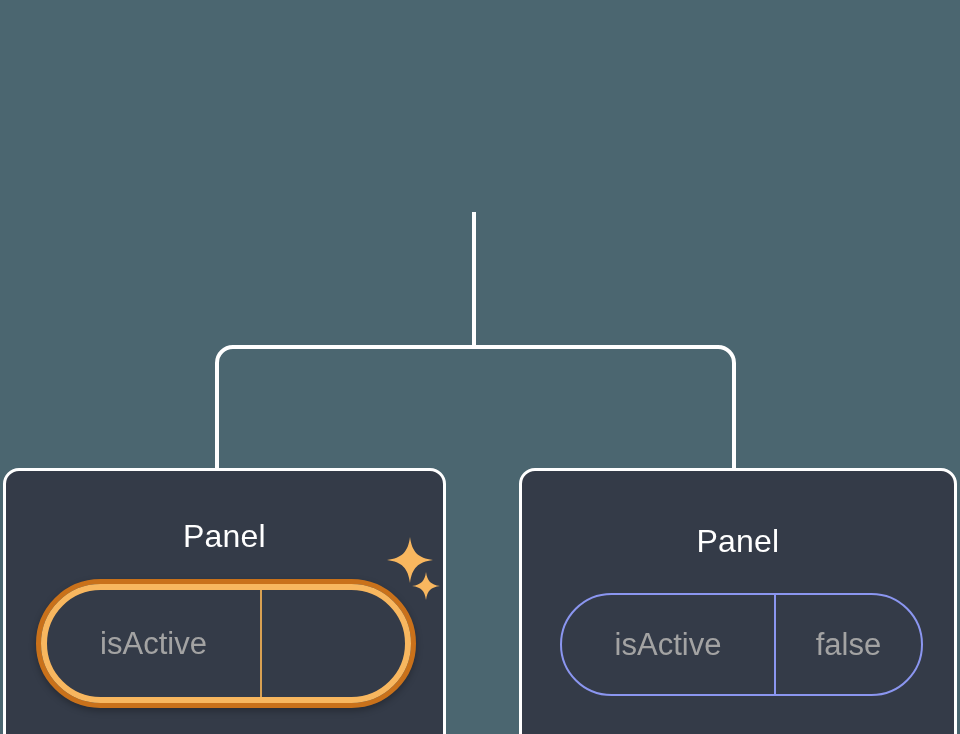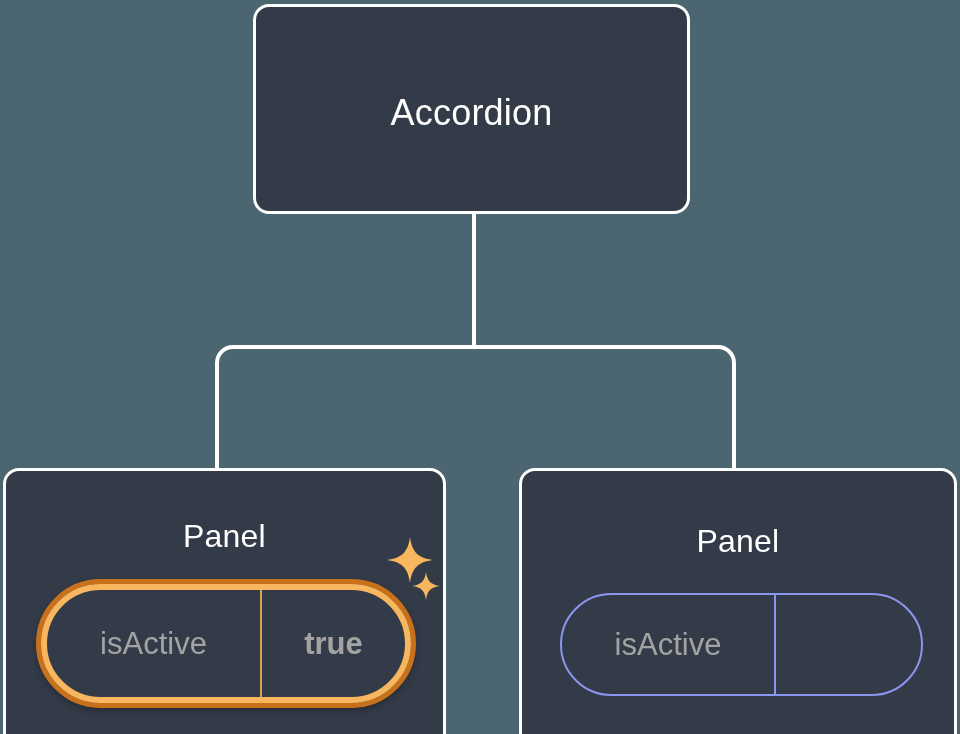--- a/index.html
+++ b/index.html
@@ -173,43 +173,40 @@
 <div id="stage">
 
   <svg class="edges" viewBox="0 0 960 734" width="960" height="734" aria-hidden="true">
     <g fill="none" stroke="#ffffff" stroke-width="4" stroke-linecap="butt">
       <path d="M 474 212 L 474 347"></path>
       <path d="M 474 347 L 233 347 A 16 16 0 0 0 217 363 L 217 470"></path>
       <path d="M 474 347 L 718 347 A 16 16 0 0 1 734 363 L 734 470"></path>
     </g>
   </svg>
 
-  <div class="node node-root">
-    <div class="node-title">Accordion</div>
-  </div>
 
   <div class="node node-panel-left">
     <div class="node-title">Panel</div>
 
     <div class="pill pill-highlight">
       <div class="pill-inner">
         <div class="pill-cell pill-key">isActive</div>
-        <div class="pill-cell pill-val">true</div>
       </div>
     </div>
   </div>
 
   <svg class="sparkle sparkle-big" viewBox="0 0 46 46" aria-hidden="true">
     <path d="M23 0 C25 15 31 21 46 23 C31 25 25 31 23 46 C21 31 15 25 0 23 C15 21 21 15 23 0 Z" fill="#f8b75f"></path>
   </svg>
   <svg class="sparkle sparkle-small" viewBox="0 0 28 28" aria-hidden="true">
     <path d="M14 0 C15.3 9 18.7 12.7 28 14 C18.7 15.3 15.3 18.7 14 28 C12.7 18.7 9.3 15.3 0 14 C9.3 12.7 12.7 9 14 0 Z" fill="#f8b75f"></path>
   </svg>
 
   <div class="node node-panel-right">
     <div class="node-title">Panel</div>
 
     <div class="pill pill-plain">
       <div class="pill-cell pill-key">isActive</div>
+      <div class="pill-cell pill-val">false</div>
     </div>
   </div>
 
 </div>
 
 </body></html>

